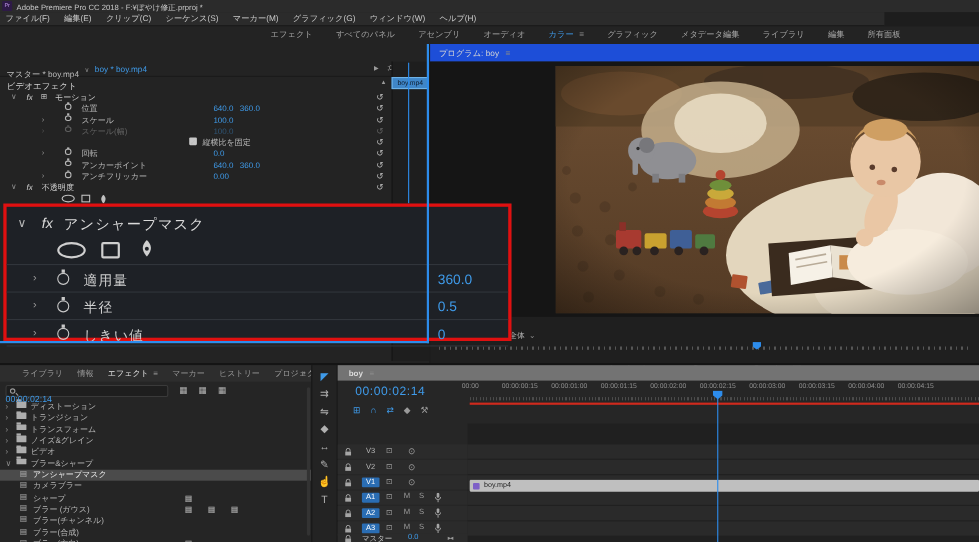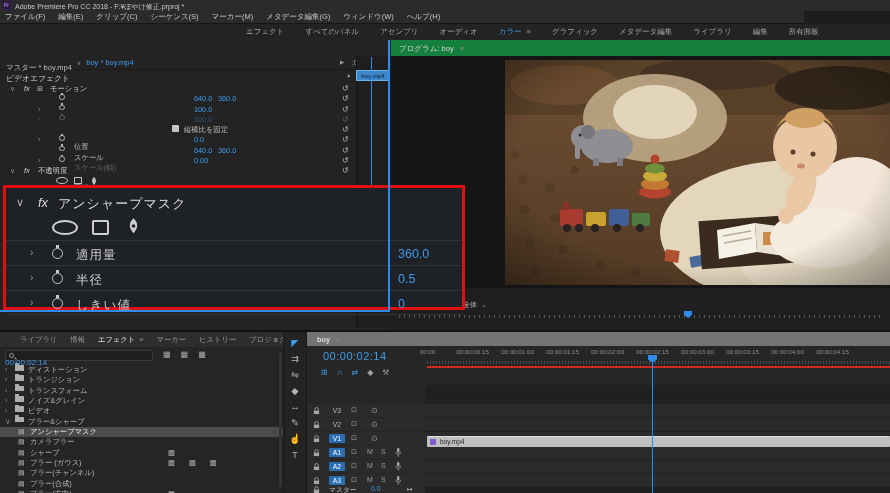--- a/index.html
+++ b/index.html
@@ -37,21 +37,21 @@
 .ecr{position:relative;height:10.3px;}
 .ecr span{position:absolute;top:0;font-size:7.3px;line-height:10px;color:#bdbdbd;white-space:nowrap;}
 .ecr .tw{left:38px;color:#8f8f8f;font-size:7px;}
 .ecr.efx .tw{left:10px;}
 .ecr .fx{left:24px;font-style:italic;color:#cfcfcf;}
 .ecr .mic{left:37px;color:#bdbdbd;font-size:7px;}
 .ecr .nm{left:50px;color:#cfcfcf;}
 .ecr.efx2 .nm{left:38px;}
 .sw{position:absolute;left:59px;top:2px;width:5.5px;height:5.5px;border:1px solid #b5b5b5;border-radius:50%;}
 .sw::before{content:"";position:absolute;left:1.4px;top:-2.4px;width:1.6px;height:1.6px;background:#b5b5b5;}
-.ecr .lb{left:74px;margin-top:48px;}
+.ecr .lb{left:74px;}
 .ecr .v1{left:178px;color:#3f9bea;padding-left:16px;}
 .ecr .v2{left:218px;color:#3f9bea;}
 .ecr .rst{left:342px;color:#b8b8b8;font-size:8px;}
 .ecr.dis span,.ecr.dis .sw{opacity:.4;}
 .cbx{position:absolute;left:172px;top:1.5px;width:7px;height:7px;background:#c7c7c7;border-radius:1px;color:#222;font-size:6px;line-height:7px;text-align:center;}
 .ecr .cl{left:184px;}
 .shp-e{position:absolute;left:56px;top:1.5px;width:12px;height:7px;border:1px solid #c0c0c0;border-radius:50%;}
 .shp-r{position:absolute;left:74px;top:1.5px;width:8px;height:7px;border:1px solid #c0c0c0;}
 .shp-p{position:absolute;left:90px;top:0;}
 #ec-bluebar-r{left:388px;top:40px;width:2px;height:272px;background:#2d8ceb;z-index:60;}
@@ -68,21 +68,21 @@
 #inset .sR{position:absolute;left:86px;top:2px;width:17px;height:15px;border:2px solid #cfcfcf;border-radius:2px;}
 #inset .sP{position:absolute;left:120px;top:0px;}
 .iprow{position:absolute;left:0;width:100%;height:25px;border-top:1px solid #31353b;}
 .iprow .tw{position:absolute;left:24px;top:6px;font-size:10px;color:#9a9a9a;}
 .swL{position:absolute;left:46px;top:7px;width:11px;height:11px;border:1.5px solid #c8c8c8;border-radius:50%;}
 .swL::before{content:"";position:absolute;left:2.8px;top:-4.5px;width:3px;height:3px;background:#c8c8c8;}
 .iprow .lb{position:absolute;left:70px;top:6px;font-size:12.5px;color:#cfcfcf;letter-spacing:1px;}
 .iprow .vl{position:absolute;left:392px;top:6px;font-size:12.5px;color:#3f9bea;}
 
 #program{left:391px;top:40px;width:499px;height:290px;background:#1f1f1f;}
-#pm-tabs{position:absolute;left:0;top:0;width:100%;height:16px;background:#15803d;}
+#pm-tabs{position:absolute;left:0;top:0;width:100%;height:16px;background:#1d4ed8;}
 #pm-title{position:absolute;left:8px;top:4px;font-size:7.5px;color:#d6d6d6;}
 #pm-title::after{content:"≡";color:#8a8a8a;margin-left:6px;}
 #pm-stage{position:absolute;left:0;top:16px;width:499px;height:232px;background:#151515;}
 #pm-video{position:absolute;left:114px;top:4px;width:385px;height:225px;}
 #pm-fit{position:absolute;left:72px;top:244px;font-size:7px;color:#b8b8b8;}
 #pm-fit::after{content:"⌄";color:#8a8a8a;margin-left:4px;}
 #pm-scrub{position:absolute;left:8px;top:259px;width:484px;height:3px;background:repeating-linear-gradient(90deg,#565656 0 1px,transparent 1px 5px);}
 #pm-scrub-ph{position:absolute;left:293px;top:255px;width:8px;height:7px;background:#2d8ceb;clip-path:polygon(0 0,100% 0,100% 55%,50% 100%,0 55%);}
 #pm-transport{position:absolute;left:0;top:268px;width:499px;height:20px;display:flex;align-items:center;justify-content:center;gap:11px;}
 #pm-transport .tbtn{font-size:8.5px;color:#cfcfcf;}
@@ -161,21 +161,21 @@
   <div class="abs" id="app-title">Adobe Premiere Pro CC 2018 - F:¥ぼやけ修正.prproj *</div>
 </div>
 
 <div class="abs" id="menubar">
 
 <span>ファイル(F)</span>
     <span>編集(E)</span>
     <span>クリップ(C)</span>
     <span>シーケンス(S)</span>
     <span>マーカー(M)</span>
-    <span>メタデータ編集(G)</span>
+    <span>グラフィック(G)</span>
     <span>ウィンドウ(W)</span>
     <span>ヘルプ(H)</span>
   </div>
 
 <div class="abs" id="wsbar">
 
 <span class="wtab">エフェクト</span>
     <span class="wtab">すべてのパネル</span>
     <span class="wtab">アセンブリ</span>
     <span class="wtab">オーディオ</span>

